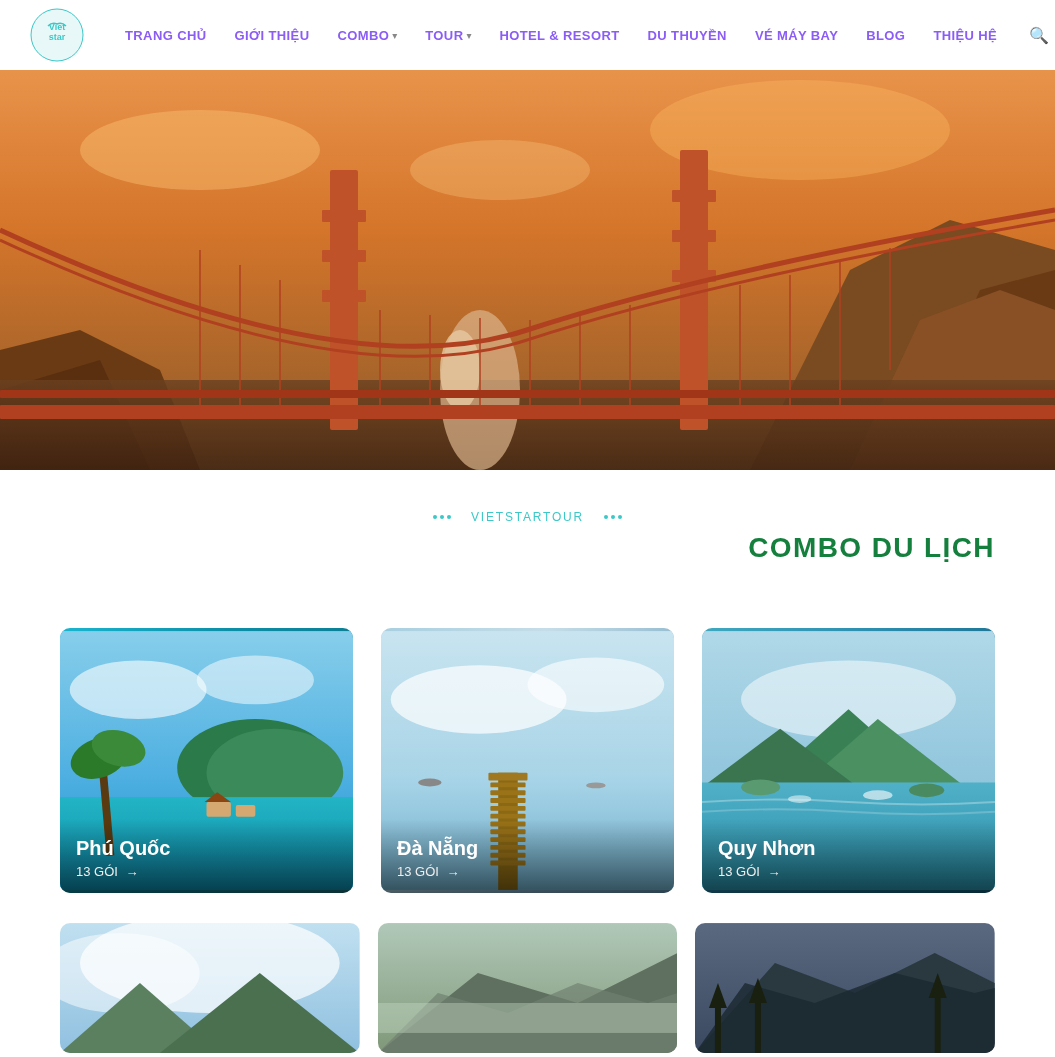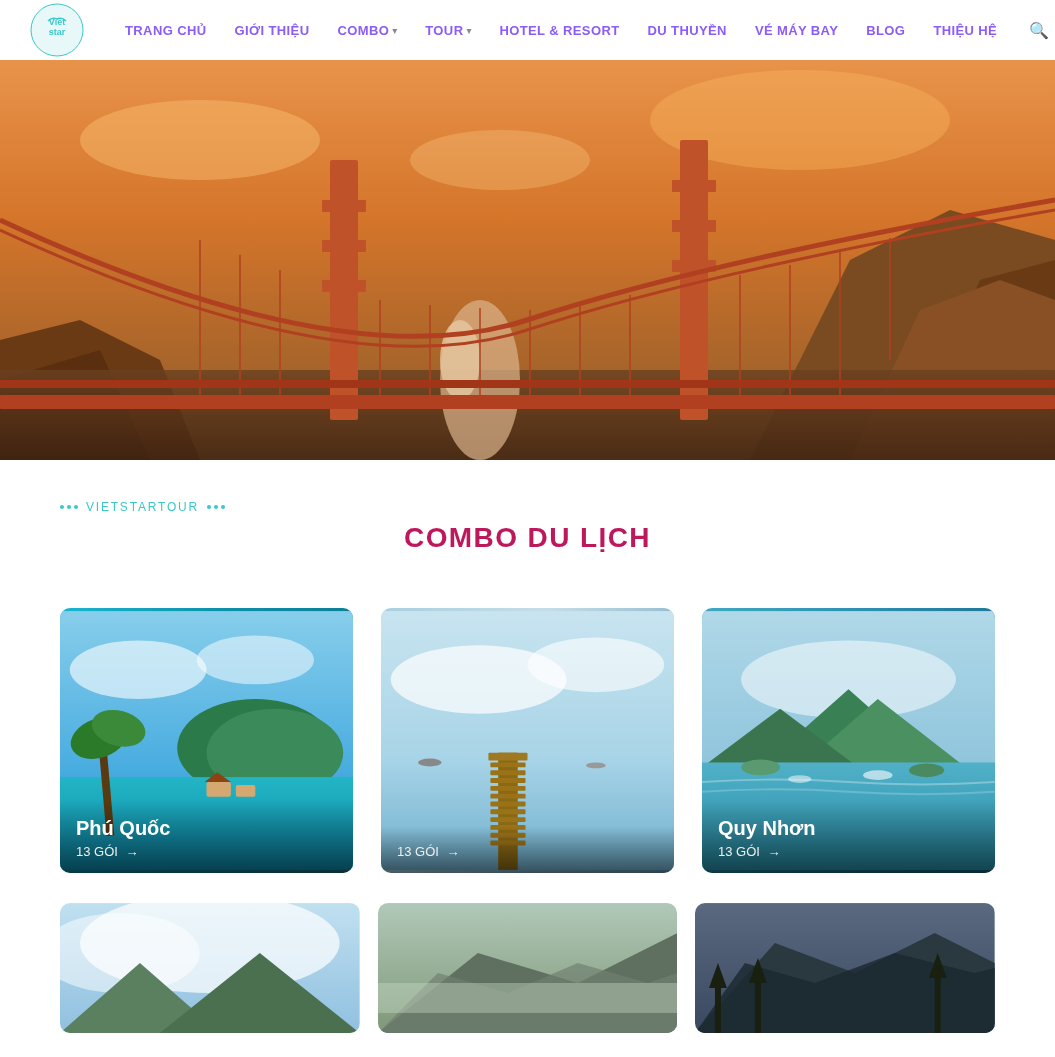--- a/index.html
+++ b/index.html
@@ -4,21 +4,21 @@
   <style>
     * { margin: 0; padding: 0; box-sizing: border-box; }
     body { font-family: Arial, sans-serif; width: 1055px; background: #fff; }
 
     
     header {
       display: flex;
       align-items: center;
       background: #fff;
       padding: 0 30px;
-      height: 60px;
+      height: 70px;
       box-shadow: 0 1px 4px rgba(0,0,0,0.08);
     }
     .logo-area {
       display: flex;
       align-items: center;
       margin-right: 40px;
     }
     .logo-icon {
       width: 55px;
       height: 55px;
@@ -82,39 +82,41 @@
       padding: 40px 60px 20px;
       text-align: center;
     }
     .section-subtitle {
       font-size: 12px;
       color: #3bc8c8;
       letter-spacing: 0.15em;
       margin-bottom: 8px;
       display: flex;
       align-items: center;
-      gap: 8px;
+      justify-content: center;
+      gap: 20px;
     }
     .dots {
       display: flex;
       gap: 3px;
       align-items: center;
     }
     .dot {
       width: 4px;
       height: 4px;
       border-radius: 50%;
       background: #3bc8c8;
     }
     .section-title {
       font-size: 28px;
       font-weight: 700;
-      color: #be185d;
+      color: #15803d;
       letter-spacing: 0.05em;
-      margin-bottom: 34px;
+      margin-bottom: 44px;
+      text-align: right;
     }
 
     
     .cards-grid {
       display: grid;
       grid-template-columns: repeat(3, 1fr);
       gap: 28px;
       padding: 0 60px 30px;
     }
     .card {
@@ -363,20 +365,21 @@
         <rect x="112" y="211" width="36" height="5" fill="#9a7218" rx="1"></rect>
         <rect x="112" y="219" width="36" height="5" fill="#9a7218" rx="1"></rect>
         <rect x="112" y="227" width="36" height="5" fill="#9a7218" rx="1"></rect>
         <rect x="112" y="235" width="36" height="5" fill="#9a7218" rx="1"></rect>
 
         <ellipse cx="50" cy="155" rx="12" ry="4" fill="#888"></ellipse>
         <ellipse cx="220" cy="158" rx="10" ry="3" fill="#999"></ellipse>
       </svg>
     </div>
     <div class="card-overlay">
+      <div class="card-title">Đà Nẵng</div>
       <div class="card-count">
         <span>13 GÓI</span>
         <span class="arrow">→</span>
       </div>
     </div>
   </div>
 
   <div class="card card-qn">
     <div class="card-bg">
       <svg width="100%" height="100%" viewBox="0 0 300 265">

